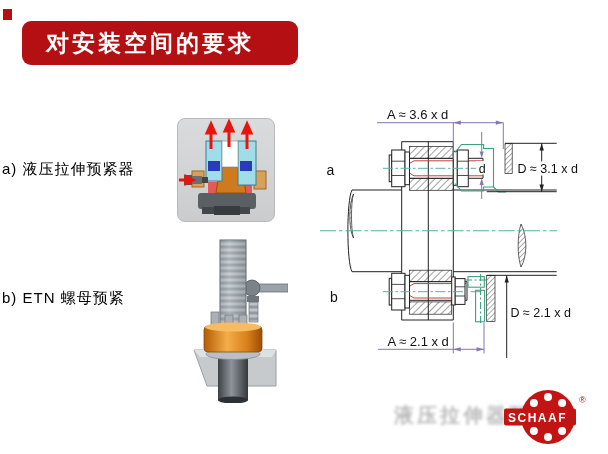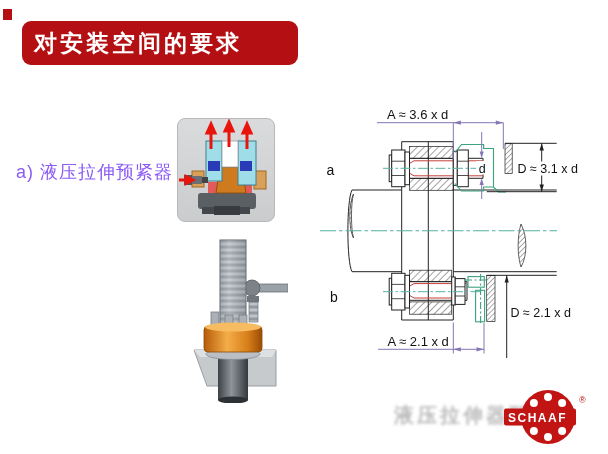--- a/index.html
+++ b/index.html
@@ -1,22 +1,22 @@
 <!DOCTYPE html>
 <html><head>
 <meta charset="utf-8">
 <style>
   html,body{margin:0;padding:0;background:#fff;}
   .slide{position:relative;width:608px;height:454px;background:#fff;overflow:hidden;
          font-family:"Liberation Sans",sans-serif;}
   .corner-accent{position:absolute;left:3px;top:9px;width:9px;height:11px;background:#b40f12;}
   .title-bar{position:absolute;left:22px;top:21px;width:276px;height:44px;background:#b40f12;
-             border-radius:9px;box-sizing:border-box;padding-left:12px;display:flex;align-items:center;}
+             border-radius:9px;box-sizing:border-box;padding-left:24px;display:flex;align-items:center;}
   .title-bar span{color:#fff;font-size:23px;font-weight:bold;letter-spacing:3px;white-space:nowrap;}
-  .side-label{position:absolute;left:16px;font-size:18px;letter-spacing:1px;color:#8b5cf6;white-space:nowrap;}
+  .side-label{position:absolute;left:2px;font-size:15px;letter-spacing:1px;color:#000000;white-space:nowrap;}
   .label-a{top:160px;}
   .label-b{top:289px;}
   .thumb-a{position:absolute;left:177px;top:118px;width:96px;height:102px;
            background:linear-gradient(#dadbdc,#cbcccd);border:1px solid #b7b8b9;border-radius:8px;}
   .thumb-b{position:absolute;left:188px;top:238px;width:100px;height:165px;}
   .tech{position:absolute;left:320px;top:95px;width:288px;height:285px;}
   .tech text{font-family:"Liberation Sans",sans-serif;fill:#111;}
   .ghost{position:absolute;left:394px;top:402px;font-size:20px;font-weight:bold;color:#8f8f8f;
          letter-spacing:3px;filter:blur(1.6px);opacity:.6;white-space:nowrap;}
   .logo{position:absolute;left:503px;top:387px;width:88px;height:62px;}
@@ -28,20 +28,21 @@
 
 <div class="slide">
 
   <div class="corner-accent"></div>
 
   <div class="title-bar">
     <span>对安装空间的要求</span>
   </div>
 
   <div class="side-label label-a">a) 液压拉伸预紧器</div>
+  <div class="side-label label-b">b) ETN 螺母预紧</div>
 
   <div class="thumb-a">
     <svg width="96" height="102" viewBox="0 0 96 102">
       <g>
         <rect x="20" y="74" width="58" height="16" rx="3" fill="#5a5f63"></rect>
         <rect x="24" y="88" width="14" height="7" fill="#44484c"></rect>
         <rect x="58" y="88" width="14" height="7" fill="#44484c"></rect>
         <rect x="36" y="87" width="26" height="9" fill="#383c40"></rect>
       </g>
       <rect x="14" y="52" width="12" height="16" fill="#d9a05a" stroke="#a06820" stroke-width="1"></rect>

